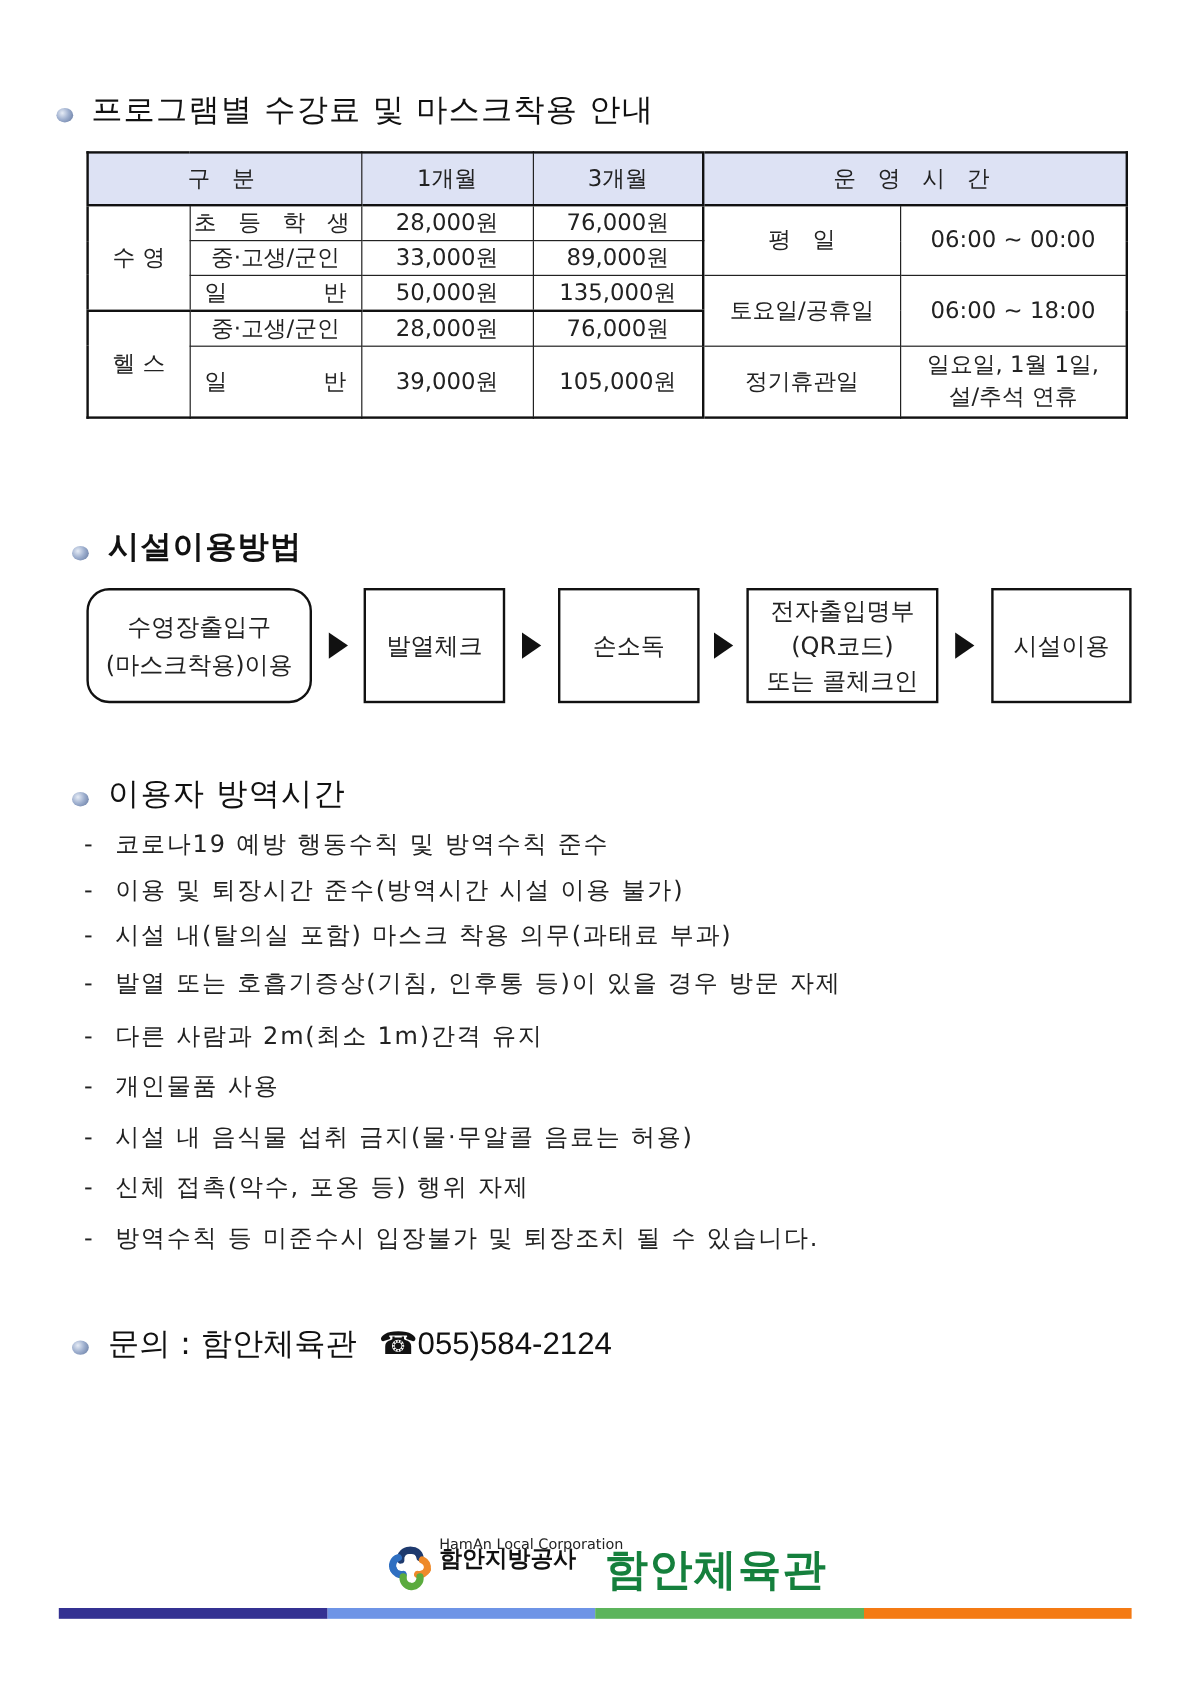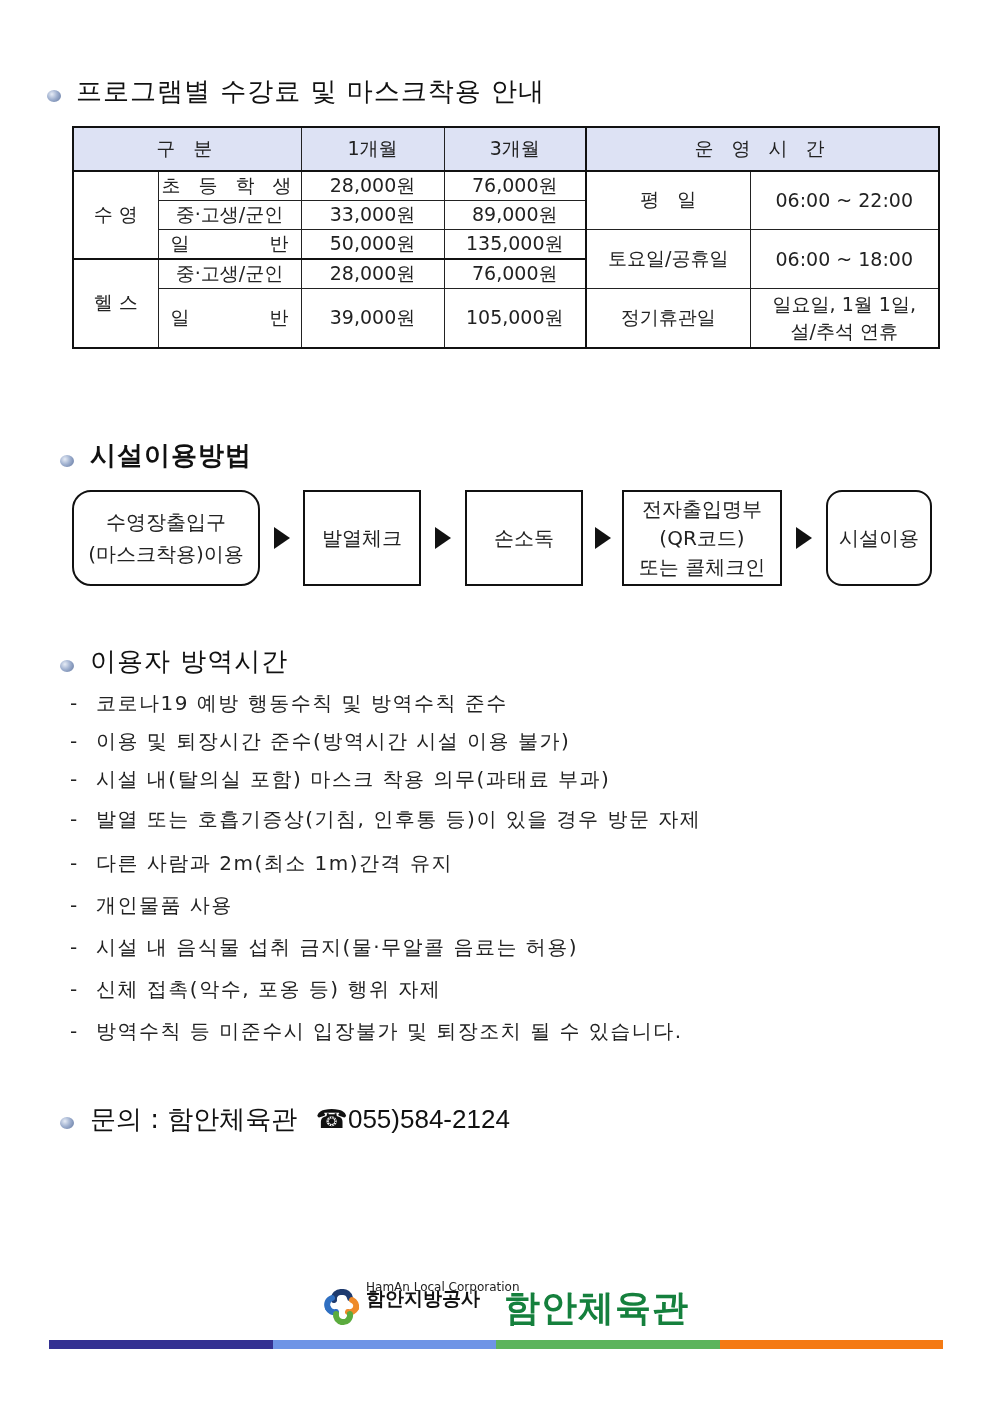--- a/index.html
+++ b/index.html
@@ -78,21 +78,21 @@
     <th class="thick-bottom">3개월</th>
     <th colspan="2" class="spaced thick-left thick-bottom">운 영 시 간</th>
   </tr>
 
   <tr>
     <td rowspan="3" class="thick-bottom">수 영</td>
     <td class="spaced">초 등 학 생</td>
     <td>28,000원</td>
     <td>76,000원</td>
     <td rowspan="2" class="thick-left" style="white-space:pre;">평   일</td>
-    <td rowspan="2">06:00 ~ 22:00</td>
+    <td rowspan="2">06:00 ~ 00:00</td>
   </tr>
   <tr>
     <td>중·고생/군인</td>
     <td>33,000원</td>
     <td>89,000원</td>
   </tr>
   <tr>
     <td class="thick-bottom">
       <div class="spread">
             <span>일</span>
@@ -148,21 +148,21 @@
 </div>
 <div class="flow-arrow" style="left:595px;"></div>
 <div class="flow-box" style="left:622px; width:160px; line-height:29px;">
   <div>
     <div>전자출입명부</div>
     <div>(QR코드)</div>
     <div>또는 콜체크인</div>
   </div>
 </div>
 <div class="flow-arrow" style="left:796px;"></div>
-<div class="flow-box" style="left:826px; width:106px;border-radius:16px;">
+<div class="flow-box" style="left:826px; width:117px;">
   <div>시설이용</div>
 </div>
 
 <div class="bullet" style="left:60px; top:660px;"></div>
 <div class="heading" style="left:90px; top:644px;">이용자 방역시간</div>
 
 <div class="rule" style="top:690px;"><span class="dash">-</span><span>코로나19 예방 행동수칙 및 방역수칙 준수</span></div>
 <div class="rule" style="top:728px;"><span class="dash">-</span><span>이용 및 퇴장시간 준수(방역시간 시설 이용 불가)</span></div>
 <div class="rule" style="top:766px;"><span class="dash">-</span><span>시설 내(탈의실 포함) 마스크 착용 의무(과태료 부과)</span></div>
 <div class="rule" style="top:806px;"><span class="dash">-</span><span>발열 또는 호흡기증상(기침, 인후통 등)이 있을 경우 방문 자제</span></div>

